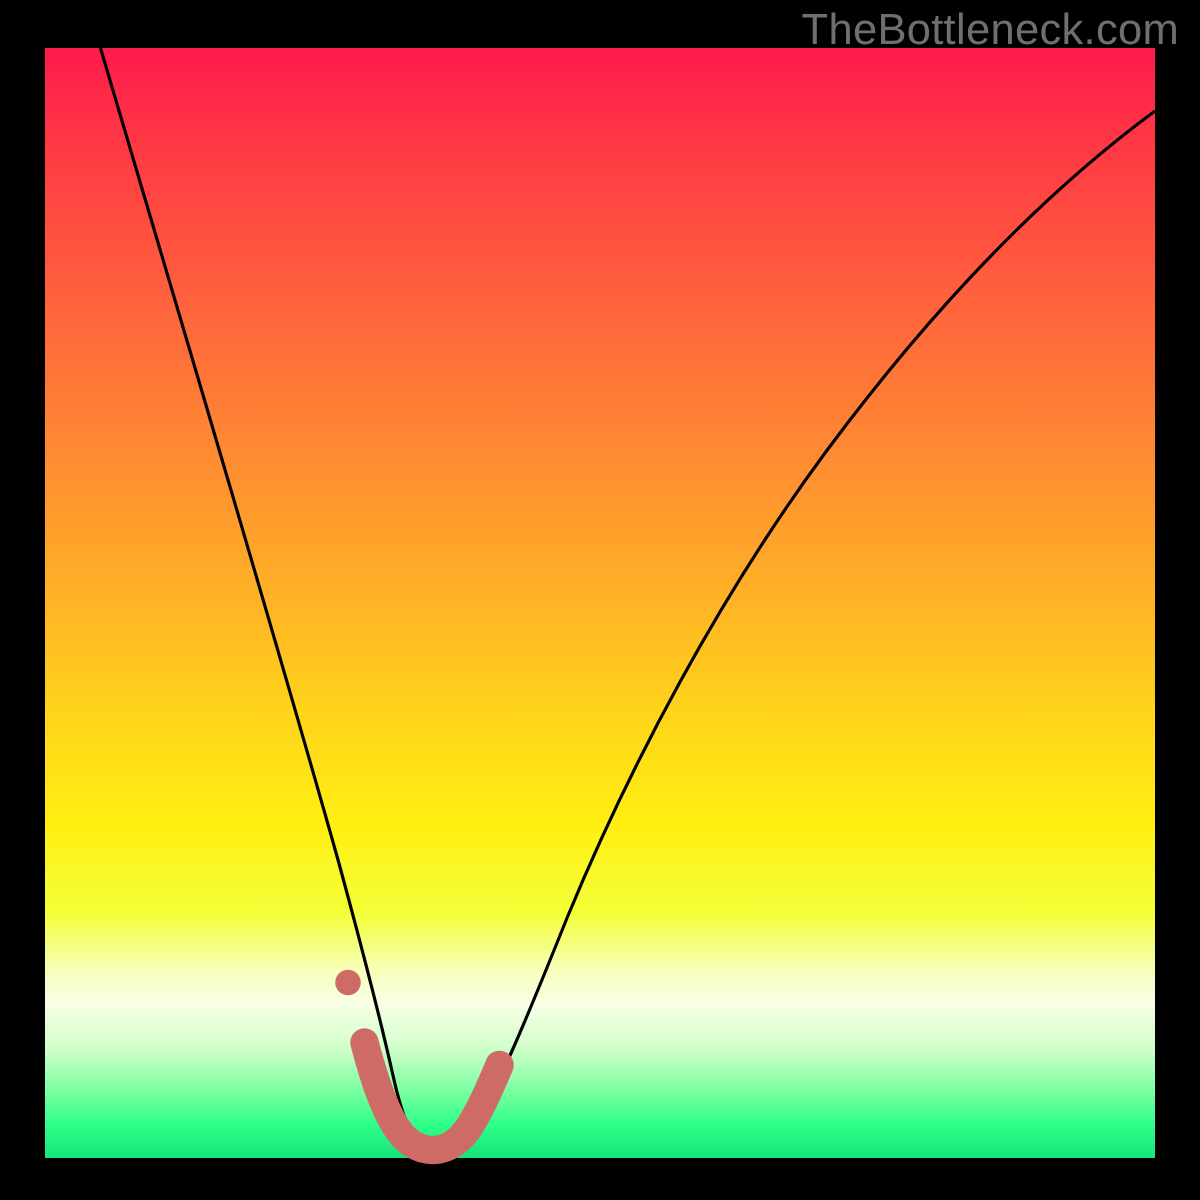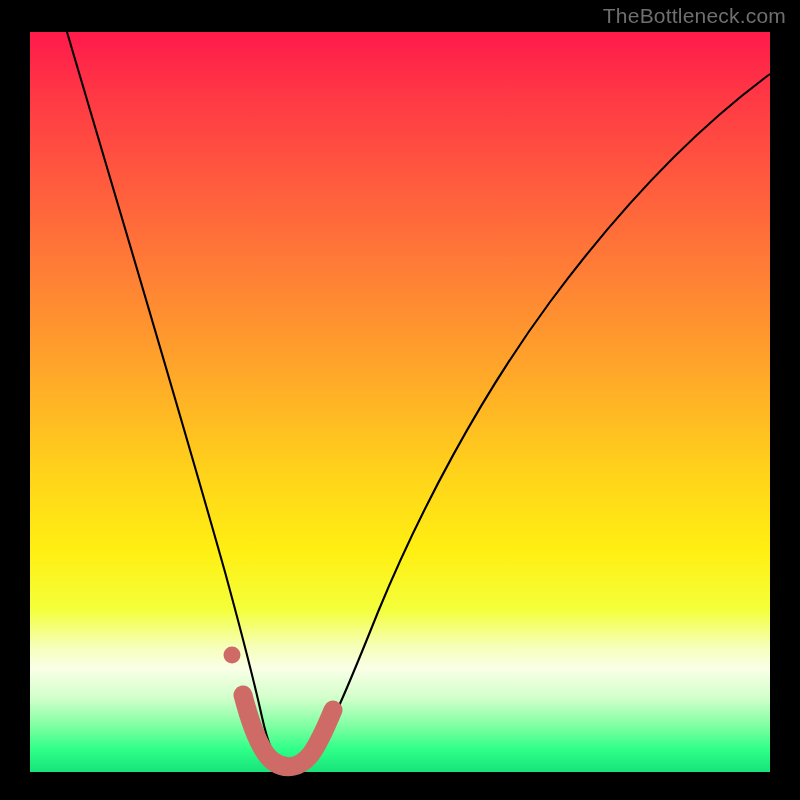--- a/index.html
+++ b/index.html
@@ -50,21 +50,21 @@
     top: 0;
     width: 740px;
     height: 740px;
     overflow: visible;
   }
   .watermark {
     position: absolute;
     top: 4px;
     right: 14px;
     color: #6f6f6f;
-    font-size: 21px;
+    font-size: 29px;
     letter-spacing: 0.2px;
   }
 </style>
 </head>
 <body>
 
 <div class="frame">
 
   <div class="plot-area">
 

